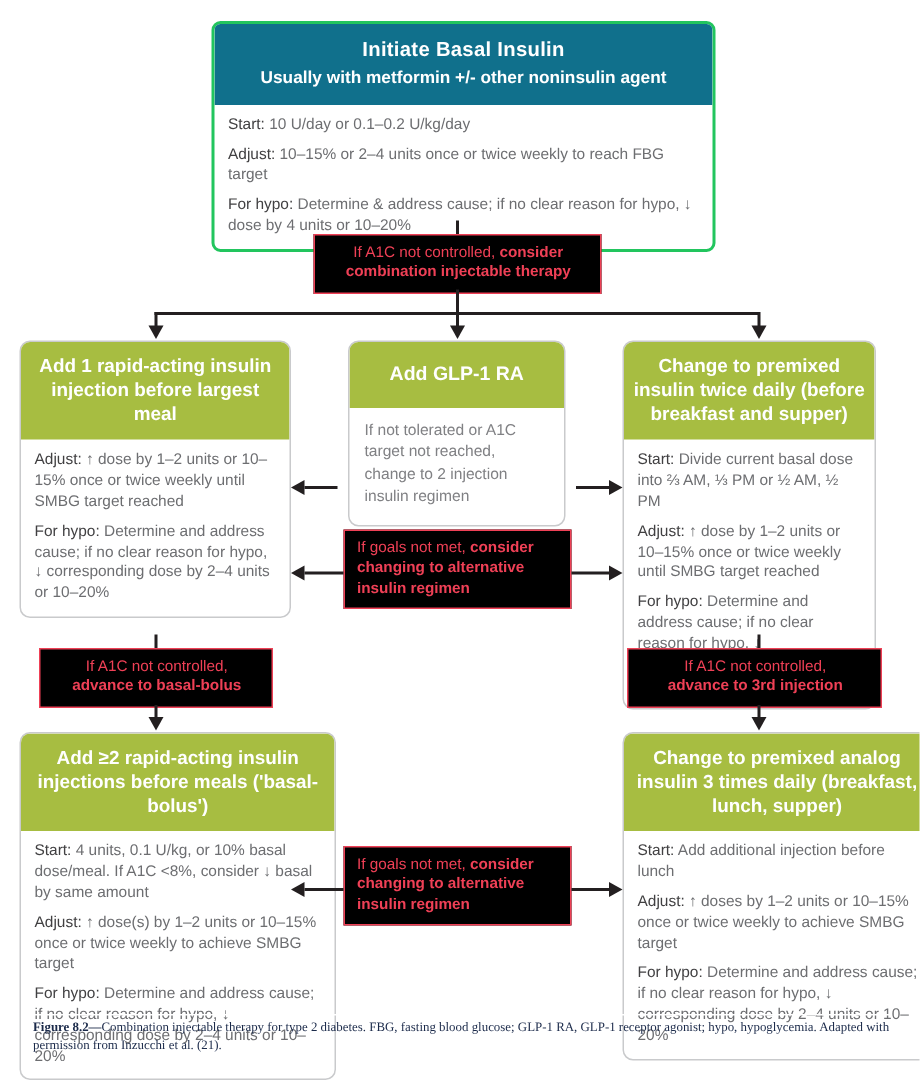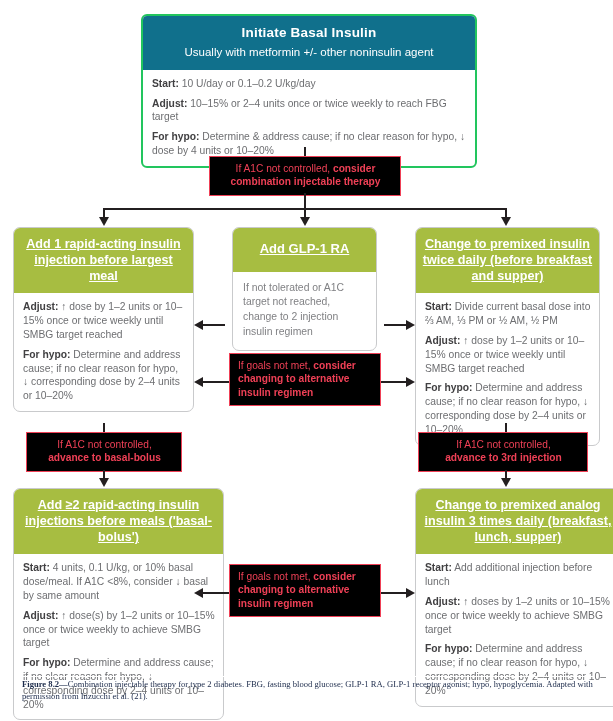--- a/index.html
+++ b/index.html
@@ -25,49 +25,48 @@
     overflow:hidden;
   }
   .teal-head{
     background:#0e7490;
     background:#10708c;
     color:#ffffff;
     text-align:center;
     padding:9px 8px 10px 8px;
   }
   .teal-head .t1{font-size:13.5px;font-weight:bold;letter-spacing:.2px;line-height:1.25;}
-  .teal-head .t2{font-size:11.5px;font-weight:normal;line-height:1.3;margin-top:3px;}
+  .teal-head .t2{font-size:11.5px;font-weight:bold;line-height:1.3;margin-top:3px;}
 
   
   .green-box{
     background:#ffffff;
     border:1px solid #c9cacc;
     border-radius:7px;
     overflow:hidden;
   }
   .green-head{
     background:#a8bf3e;
     background:#a7bd41;
     color:#ffffff;
     text-align:center;
     font-weight:bold;
     font-size:12.6px;
     line-height:1.28;
     padding:8px 6px 9px 6px;
-    text-decoration:underline;
   }
   .body-txt{
     padding:7px 8px 8px 9px;
     font-size:10.3px;
     line-height:1.34;
     color:#6d6e71;
   }
   .body-txt p{margin:0 0 6px 0;}
   .body-txt p:last-child{margin-bottom:0;}
-  .body-txt b{color:#414042;font-weight:bold;text-align:center;}
+  .body-txt b{color:#414042;font-weight:normal;text-align:center;}
   .plain-body{padding:9px 10px 10px 10px;font-size:10.4px;line-height:1.42;color:#808184;}
 
   
   .red-box{
     background:#000000;
     border:1.4px solid #ef4056;
     color:#ef4056;
     font-size:10.2px;
     line-height:1.32;
     padding:5px 7px 6px 8px;
@@ -151,21 +150,21 @@
       <p><b>Adjust:</b><span> ↑ dose by 1–2 units or 10–15% once or twice weekly until SMBG target reached</span></p>
       <p><b>For hypo:</b><span> Determine and address cause; if no clear reason for hypo, ↓ corresponding dose by 2–4 units or 10–20%</span></p>
     </div>
   </div>
 
   <div class="node green-box" style="left:232px;top:227px;width:145px;">
     <div class="green-head" style="padding:13px 6px 14px 6px;font-size:13px;">Add GLP-1 RA</div>
     <div class="plain-body">If not tolerated or A1C target not reached, change to 2 injection insulin regimen</div>
   </div>
 
-  <div class="node green-box" style="left:415px;top:227px;width:185px;">
+  <div class="node green-box" style="left:415px;top:227px;width:169px;">
     <div class="green-head">Change to premixed insulin twice daily (before breakfast and supper)</div>
     <div class="body-txt">
       <p><b>Start:</b><span> Divide current basal dose into ⅔ AM, ⅓ PM or ½ AM, ½ PM</span></p>
       <p><b>Adjust:</b><span> ↑ dose by 1–2 units or 10–15% once or twice weekly until SMBG target reached</span></p>
       <p><b>For hypo:</b><span> Determine and address cause; if no clear reason for hypo, ↓ corresponding dose by 2–4 units or 10–20%</span></p>
     </div>
   </div>
 
   <div class="hline" style="left:203px;top:324px;width:22px;"></div>
   <div class="arrow-left" style="left:194px;top:320px;"></div>

